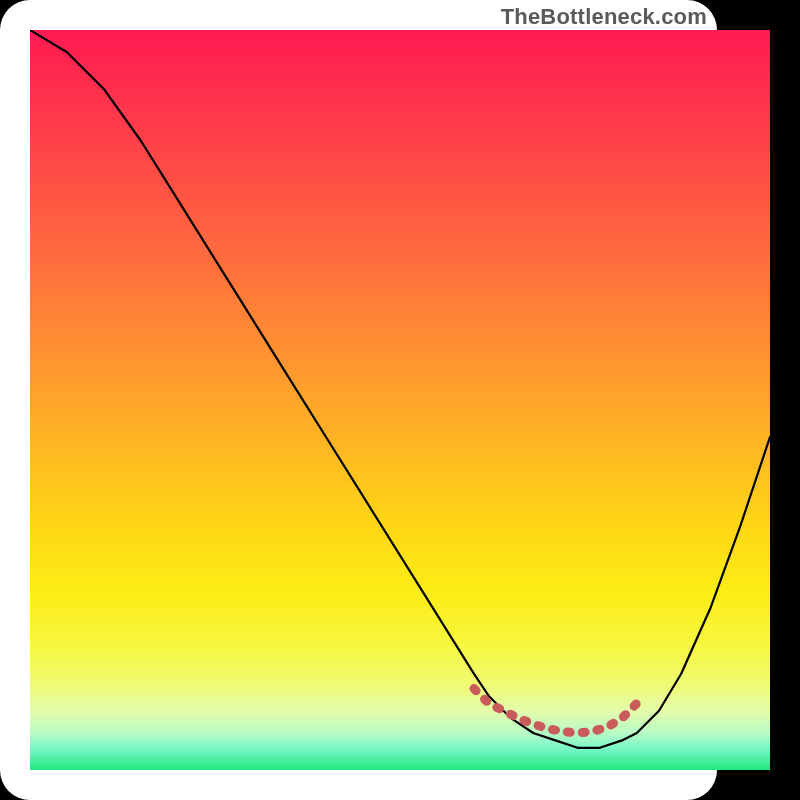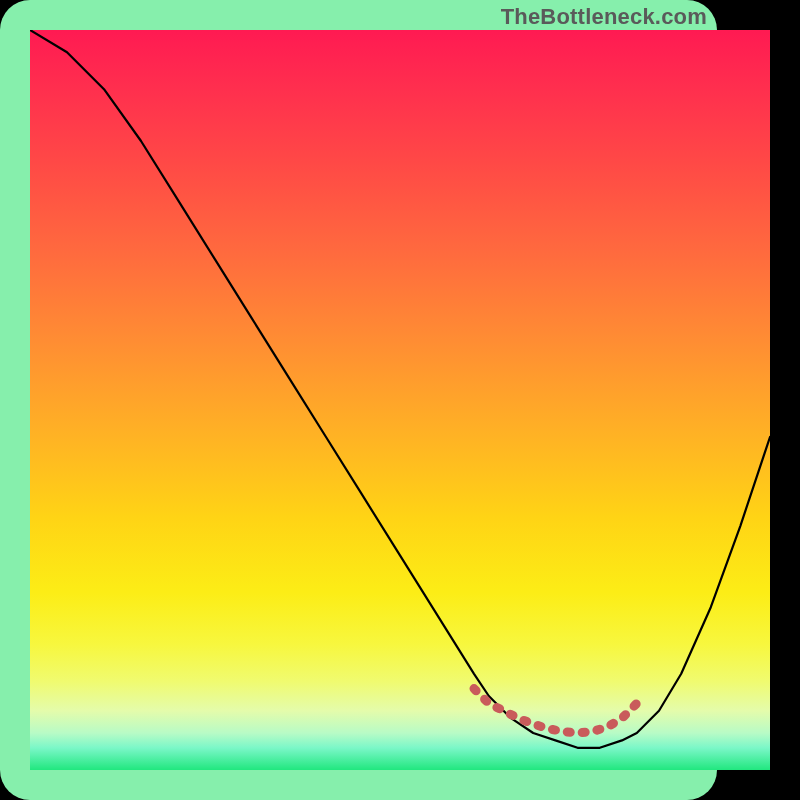--- a/index.html
+++ b/index.html
@@ -1,21 +1,21 @@
 <!DOCTYPE html>
 <html><head>
 <meta charset="utf-8">
 <style>
   * { margin: 0; padding: 0; box-sizing: border-box; }
   html, body { width: 800px; height: 800px; overflow: hidden; background: #000; }
   .frame {
     position: relative;
     width: 717px;
     height: 800px;
-    background: #86efac;
+    background: #ffffff;
     border-radius: 30px;
   }
   .watermark {
     position: absolute;
     top: 4px;
     right: 10px;
     font-family: Arial, sans-serif;
     font-size: 22px;
     font-weight: 600;
     color: #5a5a5a;

